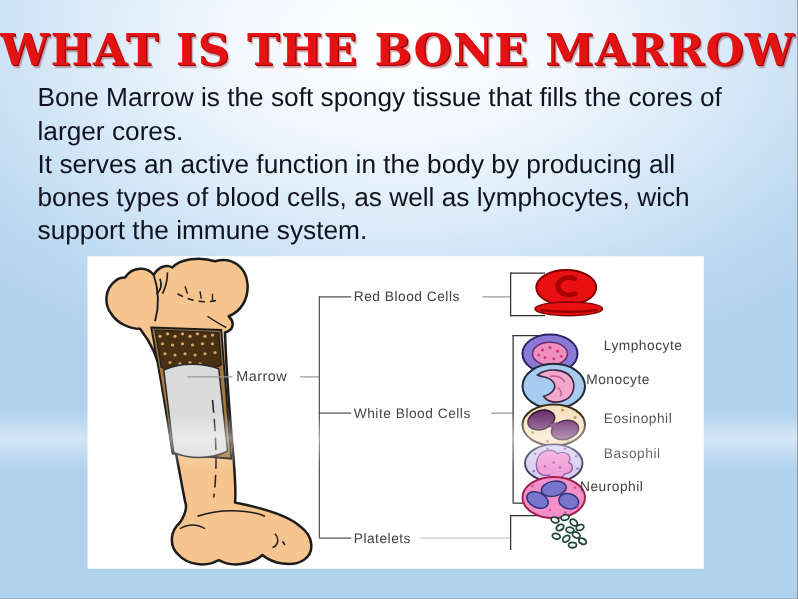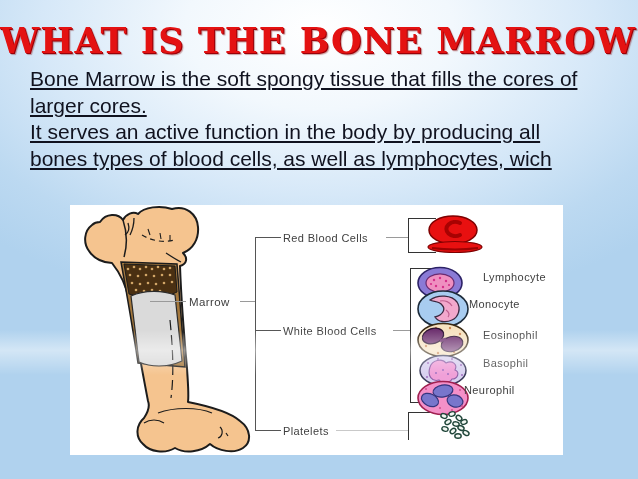--- a/index.html
+++ b/index.html
@@ -15,21 +15,21 @@
     pointer-events:none;
   }
   .title{
     position:absolute;left:0;top:20px;width:638px;text-align:center;
     font-family:"DejaVu Serif","Liberation Serif",serif;
     font-weight:bold;font-size:35px;letter-spacing:1px;color:#e41212;
     text-shadow:1px 1px 0 #9c0008, 2px 2px 1px rgba(120,0,0,.35);
     white-space:nowrap;
   }
   .body-text{position:absolute;left:30px;top:66px;color:#10121f;}
-  .body-line{font-size:21px;line-height:26.5px;white-space:nowrap;text-decoration:underline;}
+  .body-line{font-size:21px;line-height:26.5px;white-space:nowrap;}
   
   .panel{position:absolute;left:70px;top:205px;width:493px;height:250px;background:#ffffff;}
   .abs{position:absolute;}
   .dline{position:absolute;background:#555;}
   .dline.faint{background:#9a9a9a;}
   .dline.vfaint{background:#c9c9c9;}
   .dline.bracket{background:#333;}
   .dlabel{
     position:absolute;font-size:11px;letter-spacing:.4px;color:#3f3f3f;
     white-space:nowrap;line-height:12px;
@@ -41,20 +41,21 @@
 
 <div id="slide">
 
   <div class="title">WHAT IS THE BONE MARROW ?!</div>
 
   <div class="body-text">
     <div class="body-line">Bone Marrow is the soft spongy tissue that fills the cores of</div>
     <div class="body-line">larger cores.</div>
     <div class="body-line">It serves an active function in the body by producing all</div>
     <div class="body-line">bones types of blood cells, as well as lymphocytes, wich</div>
+    <div class="body-line">support the immune system.</div>
   </div>
 
   <div class="panel">
 
     <svg class="abs" style="left:0;top:0" width="200" height="250" viewBox="0 0 200 250">
 
       <path d="M30,17 C36,8 48,8 53,15 C56,9 63,6 68,9 C74,2 90,0 102,4
                C116,0 127,9 128,22 C129,34 123,44 113,48 C118,53 117,59 110,61
                C111,90 114,130 117,163 C118,180 119,190 118,197
                C138,201 160,207 170,216 C181,224 182,237 173,243

